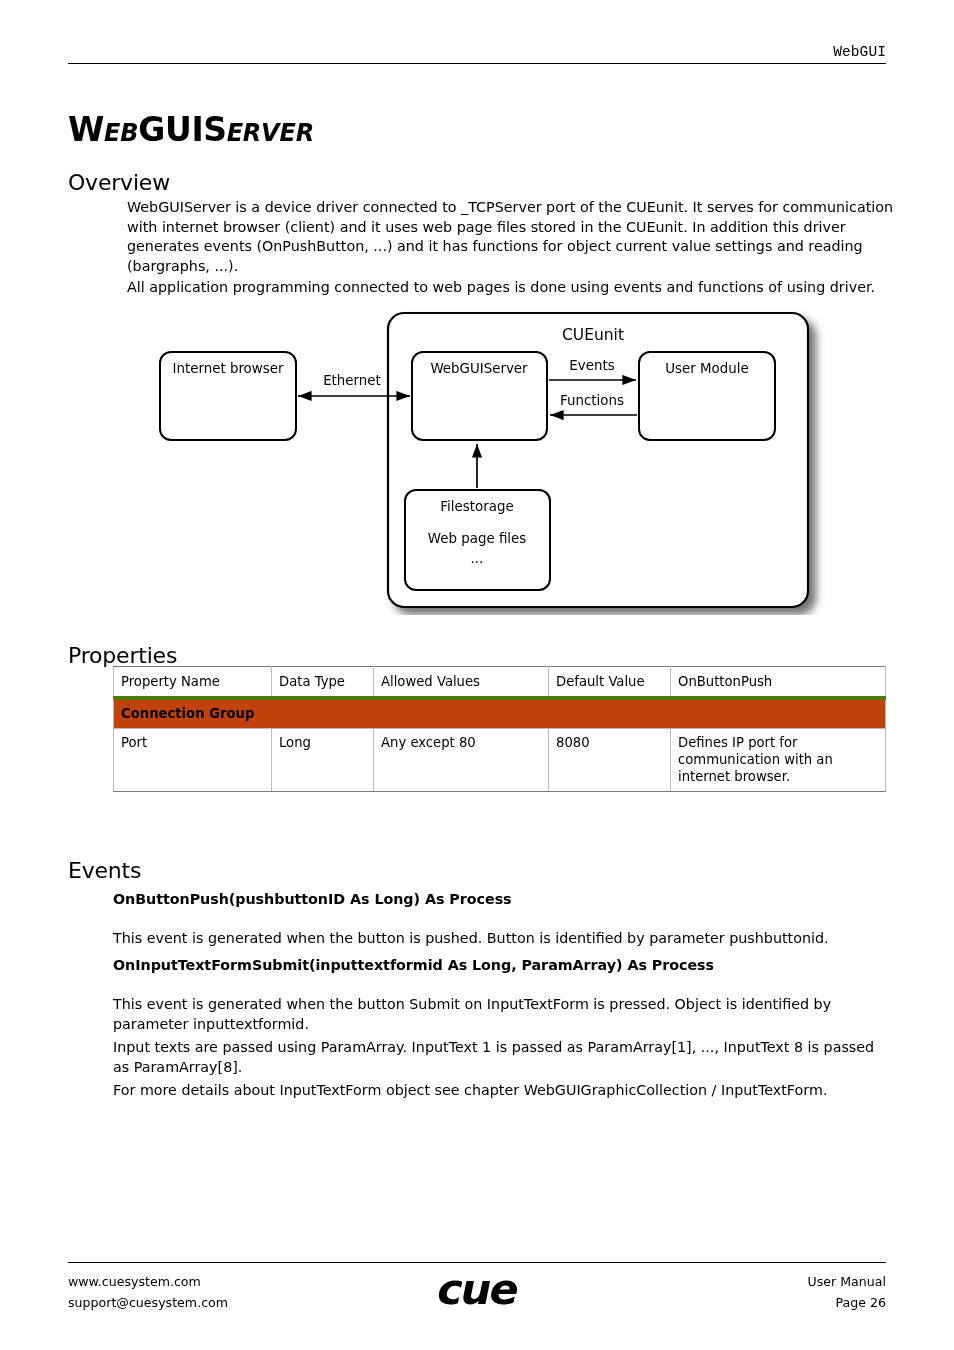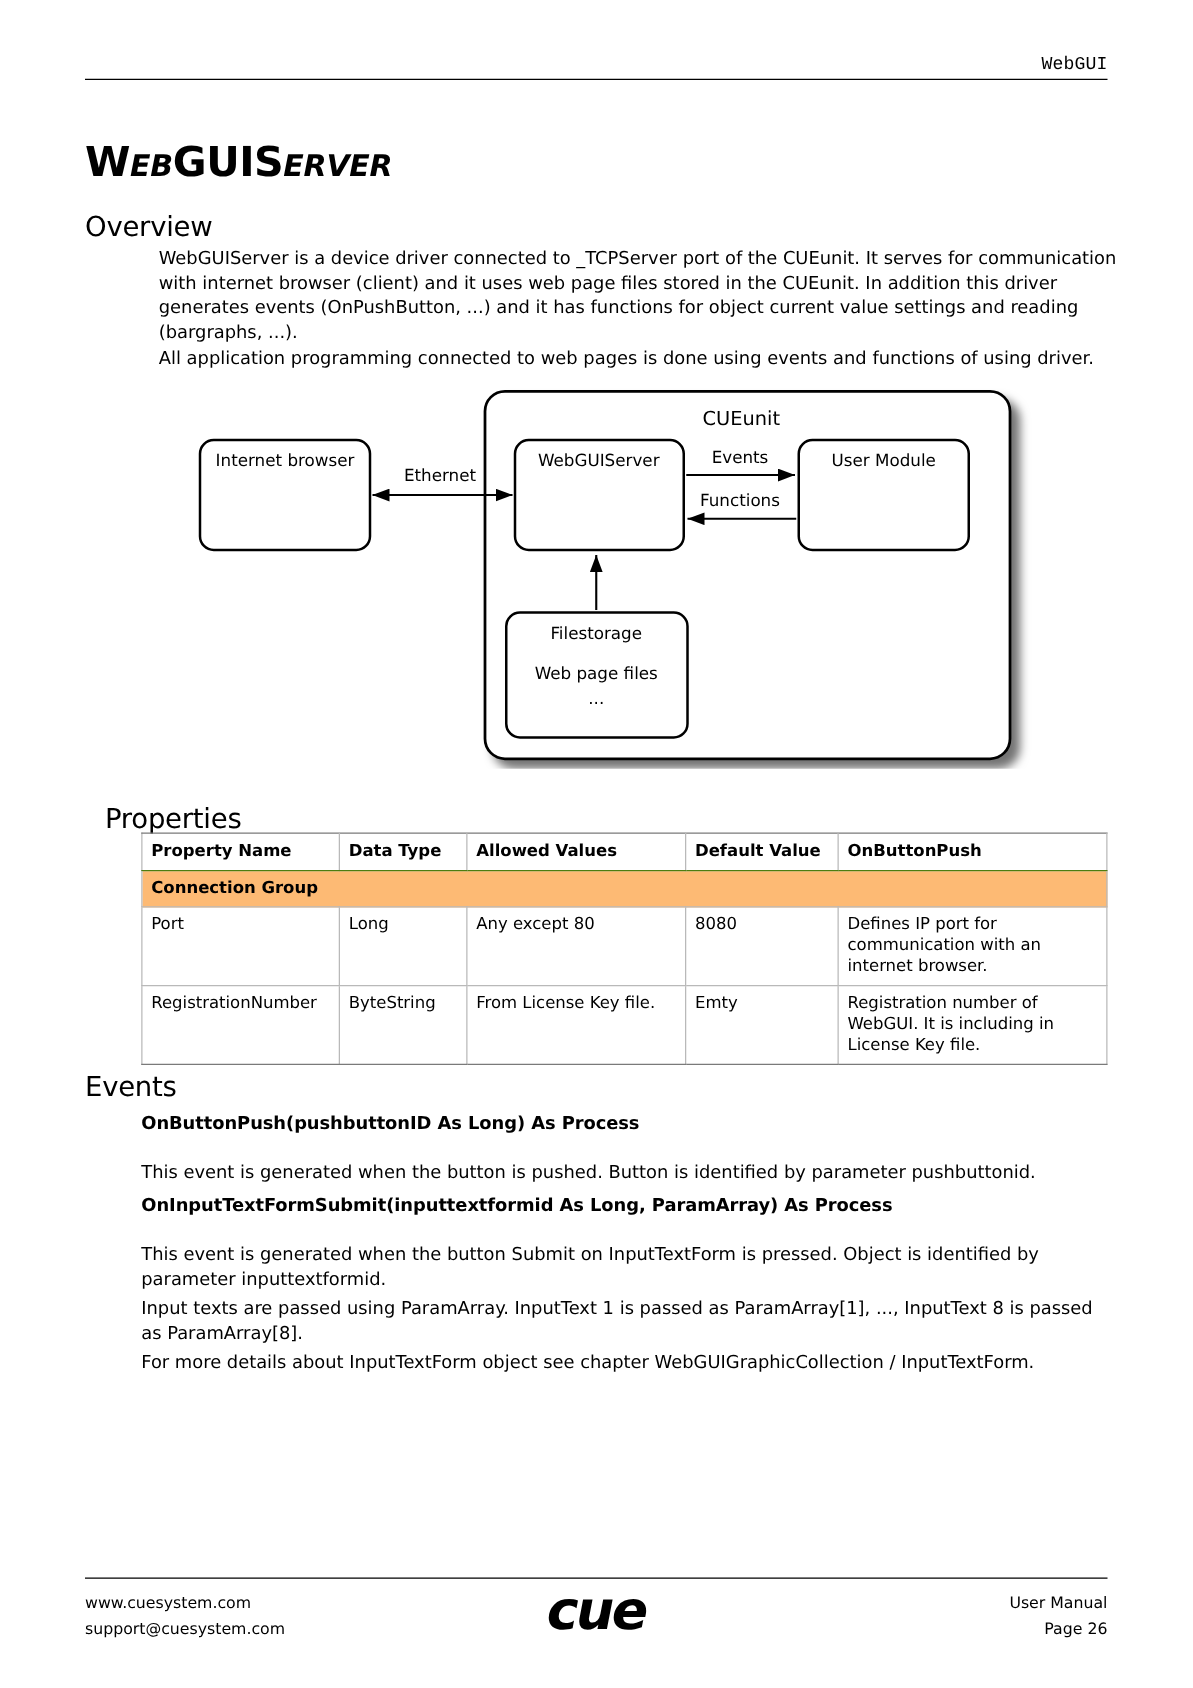--- a/index.html
+++ b/index.html
@@ -50,21 +50,21 @@
 
   
   .section-h {
     position: absolute;
     left: 68px;
     font-size: 22px;
     font-weight: normal;
     letter-spacing: -0.2px;
   }
   #h-overview   { top: 152px; }
-  #h-properties { top: 625px; margin-left: 16px; }
+  #h-properties { top: 625px; }
   #h-events     { top: 840px; }
 
   
   .body-p {
     position: absolute;
     left: 127px;
     width: 773px;
     font-size: 14.3px;
     line-height: 19.4px;
     text-align: left;
@@ -94,29 +94,29 @@
   }
   #prop-table th,
   #prop-table td {
     border: 1px solid #b9b9b9;
     padding: 5px 7px 6px 7px;
     text-align: left;
     vertical-align: top;
     line-height: 17px;
   }
   #prop-table thead th {
-    font-weight: bold;
+    font-weight: normal;
     border-top: 1px solid #7a7a7a;
-    border-bottom: 1px solid #4d7c0f;
+    border-bottom: 4px solid #4d7c0f;
     background: #ffffff;
     padding-top: 6px;
     padding-bottom: 6px;
   }
   #prop-table tr.group-row td {
-    background: #fdba74;
+    background: #c2410c;
     font-weight: bold;
     border-color: #b9b9b9;
   }
   #prop-table tbody tr:last-child td { border-bottom: 1px solid #7a7a7a; }
   .col-name { width: 143px; }
   .col-type { width: 87px; }
   .col-allow { width: 160px; }
   .col-def  { width: 107px; }
   .col-desc { width: auto; }
 
@@ -281,27 +281,20 @@
     <tr class="group-row">
       <td colspan="5">Connection Group</td>
     </tr>
     <tr>
       <td>Port</td>
       <td>Long</td>
       <td>Any except 80</td>
       <td>8080</td>
       <td>Defines IP port for communication with an internet browser.</td>
     </tr>
-    <tr>
-      <td>RegistrationNumber</td>
-      <td>ByteString</td>
-      <td>From License Key file.</td>
-      <td>Emty</td>
-      <td>Registration number of WebGUI. It is including in License Key file.</td>
-    </tr>
   </tbody>
 </table>
 
 <h2 class="section-h" id="h-events">Events</h2>
 
 <div class="evt-title" id="e1-title">OnButtonPush(pushbuttonID As Long) As Process</div>
 <p class="evt-p" id="e1-p1">This event is generated when the button is pushed. Button is identified by parameter pushbuttonid.</p>
 
 <div class="evt-title" id="e2-title">OnInputTextFormSubmit(inputtextformid As Long, ParamArray) As Process</div>
 <p class="evt-p" id="e2-p1">This event is generated when the button Submit on InputTextForm is pressed. Object is identified by parameter inputtextformid.</p>

